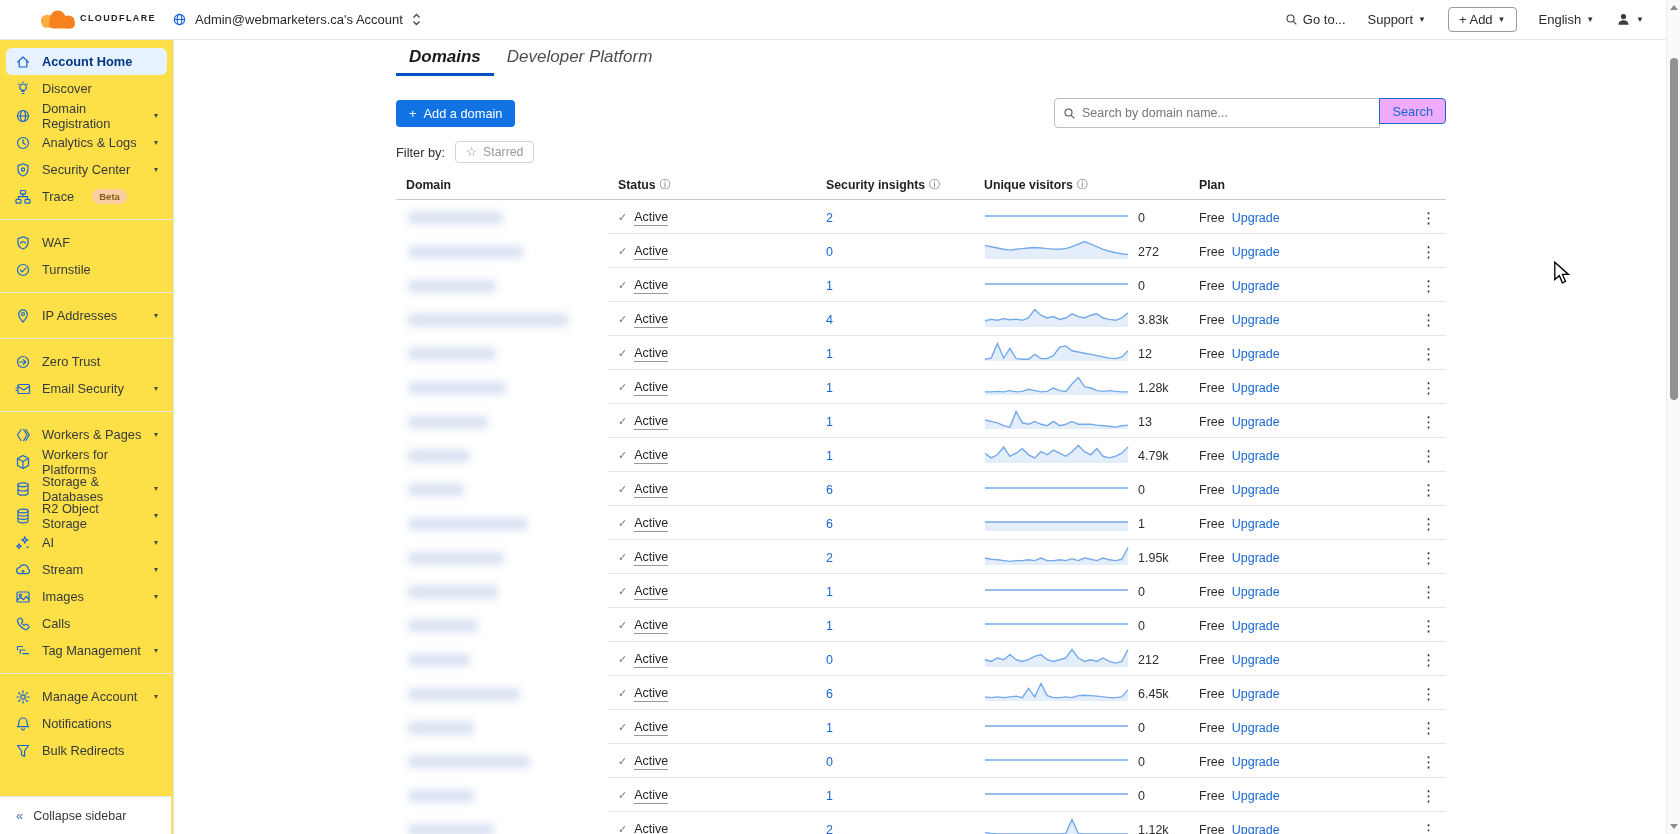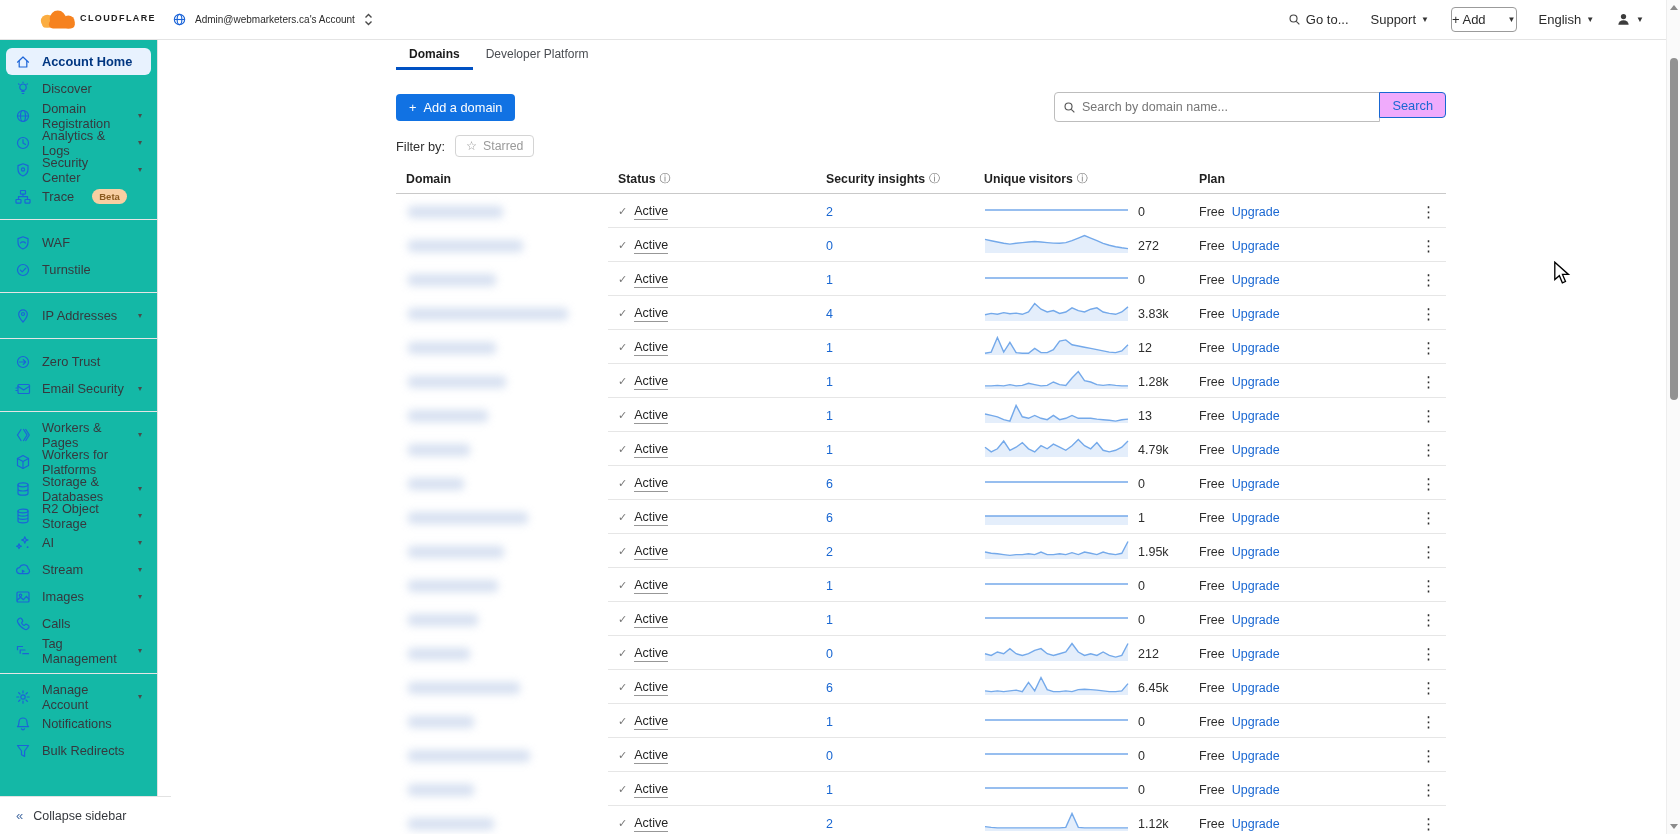--- a/index.html
+++ b/index.html
@@ -4,50 +4,50 @@
 <style>
   * { margin:0; padding:0; box-sizing:border-box; }
   html,body { width:1680px; height:834px; overflow:hidden; background:#fff;
     font-family:"Liberation Sans", sans-serif; color:#36393e; }
 
   
   .topbar { position:absolute; left:0; top:0; right:14px; height:40px; background:#fff;
     border-bottom:1px solid #e4e4e4; display:flex; align-items:center; z-index:20; }
   .logo { display:flex; flex-direction:row; align-items:center; margin-left:34px; line-height:1; }
   .logo-text { font-size:9px; font-weight:bold; letter-spacing:1.4px; color:#1d1d1d; margin-top:-2px; }
-  .acct { display:flex; align-items:center; gap:8px; margin-left:16px; font-size:10px; color:#2b2b2b; font-weight:500; }
+  .acct { display:flex; align-items:center; gap:8px; margin-left:16px; font-size:13px; color:#2b2b2b; font-weight:500; }
   .acct .globe { color:#1b64d8; width:15px; height:15px; }
   .sorter { width:11px; height:15px; color:#4a4a4a; }
   .topbar-right { margin-left:auto; display:flex; align-items:center; gap:22px; margin-right:22px; font-size:13px; color:#2b2b2b; }
   .tb-item { display:flex; align-items:center; gap:5px; cursor:default; }
   .caret { font-size:8px; color:#333; }
-  .add-box { border:1px solid #9b9b9b; border-radius:4px; padding:4px 0; display:flex; gap:22px; align-items:center; }
+  .add-box { border:1px solid #9b9b9b; border-radius:4px; padding:4px 10px; display:flex; gap:5px; align-items:center; }
   .mini-icon { width:13px; height:13px; color:#444; }
   .person-icon { width:15px; height:15px; color:#3c3c3c; }
 
   
-  .sidebar { position:absolute; left:0; top:40px; bottom:0; width:158px; background:#14b8a6;
+  .sidebar { position:absolute; left:0; top:40px; bottom:0; width:174px; background:#fde047;
     border-right:1px solid #e2e2e2; padding-top:8px; z-index:10; }
   .sb-item { height:27px; display:flex; align-items:center; gap:11px; padding:0 9px 0 9px;
     margin:0 6px; border-radius:6px; font-size:12.8px; color:#36393e; cursor:pointer; }
   .sb-item.active { background:var(--sidebar-active-bg,#e8f2fe); color:var(--sidebar-active-text,#003681); font-weight:bold; }
   .sb-icon { width:16px; height:16px; flex:0 0 16px; color:var(--sidebar-icon,#1b64d8); display:flex; }
   .sb-icon svg { width:16px; height:16px; }
   .sb-caret { margin-left:auto; font-size:8px; color:#4a4a4a; }
   .sb-divider { height:1px; background:#e5e5e5; margin:9px 0; }
   .beta-badge { margin-left:7px; background:var(--beta-badge-bg,#f8cfa2); color:var(--beta-badge-text,#8a5a1e);
     font-size:9.5px; padding:2px 7px; border-radius:8px; font-weight:bold; }
   .collapse-bar { position:absolute; bottom:0; left:0; width:171px; height:38px; border-top:1px solid #e2e2e2;
     display:flex; align-items:center; gap:10px; padding-left:16px; font-size:12.5px; color:#36393e; background:#fff; cursor:pointer; }
   .collapse-icon { color:#4a6fa5; font-size:13px; }
 
   
   .main { position:absolute; left:171px; top:40px; right:14px; bottom:0; overflow:hidden; background:#fff; }
   .tabbar { display:flex; margin-left:225px; }
-  .tab { padding:7px 13px 6px; font-size:12px; color:#4a4d52; border-bottom:3px solid transparent; cursor:pointer; }
+  .tab { padding:7px 13px 6px; font-size:17px; color:#4a4d52; border-bottom:3px solid transparent; cursor:pointer;font-style:italic; }
   .tab.active { color:#1b1b1b; font-weight:bold; border-bottom-color:var(--tab-underline,#0051c3); }
   .content { width:1050px; margin-left:225px; }
   .toolbar { margin-top:22px; display:flex; align-items:center; justify-content:space-between; }
   .btn-primary { background:var(--primary-button,#1172e3); color:#fff; border:none; border-radius:4px;
     font-size:12.8px; padding:6px 13px; display:flex; align-items:center; gap:7px; cursor:pointer; font-family:inherit; }
   .search-group { display:flex; width:392px; }
   .search-box { flex:1; display:flex; align-items:center; gap:6px; border:1px solid #bdbdbd;
     border-radius:4px 0 0 4px; padding:0 8px; height:30px; background:#fff; }
   .search-box input { border:none; outline:none; flex:1; font-size:12.5px; font-family:inherit; color:#333; background:transparent; }
   .search-box input::placeholder { color:#767676; }

